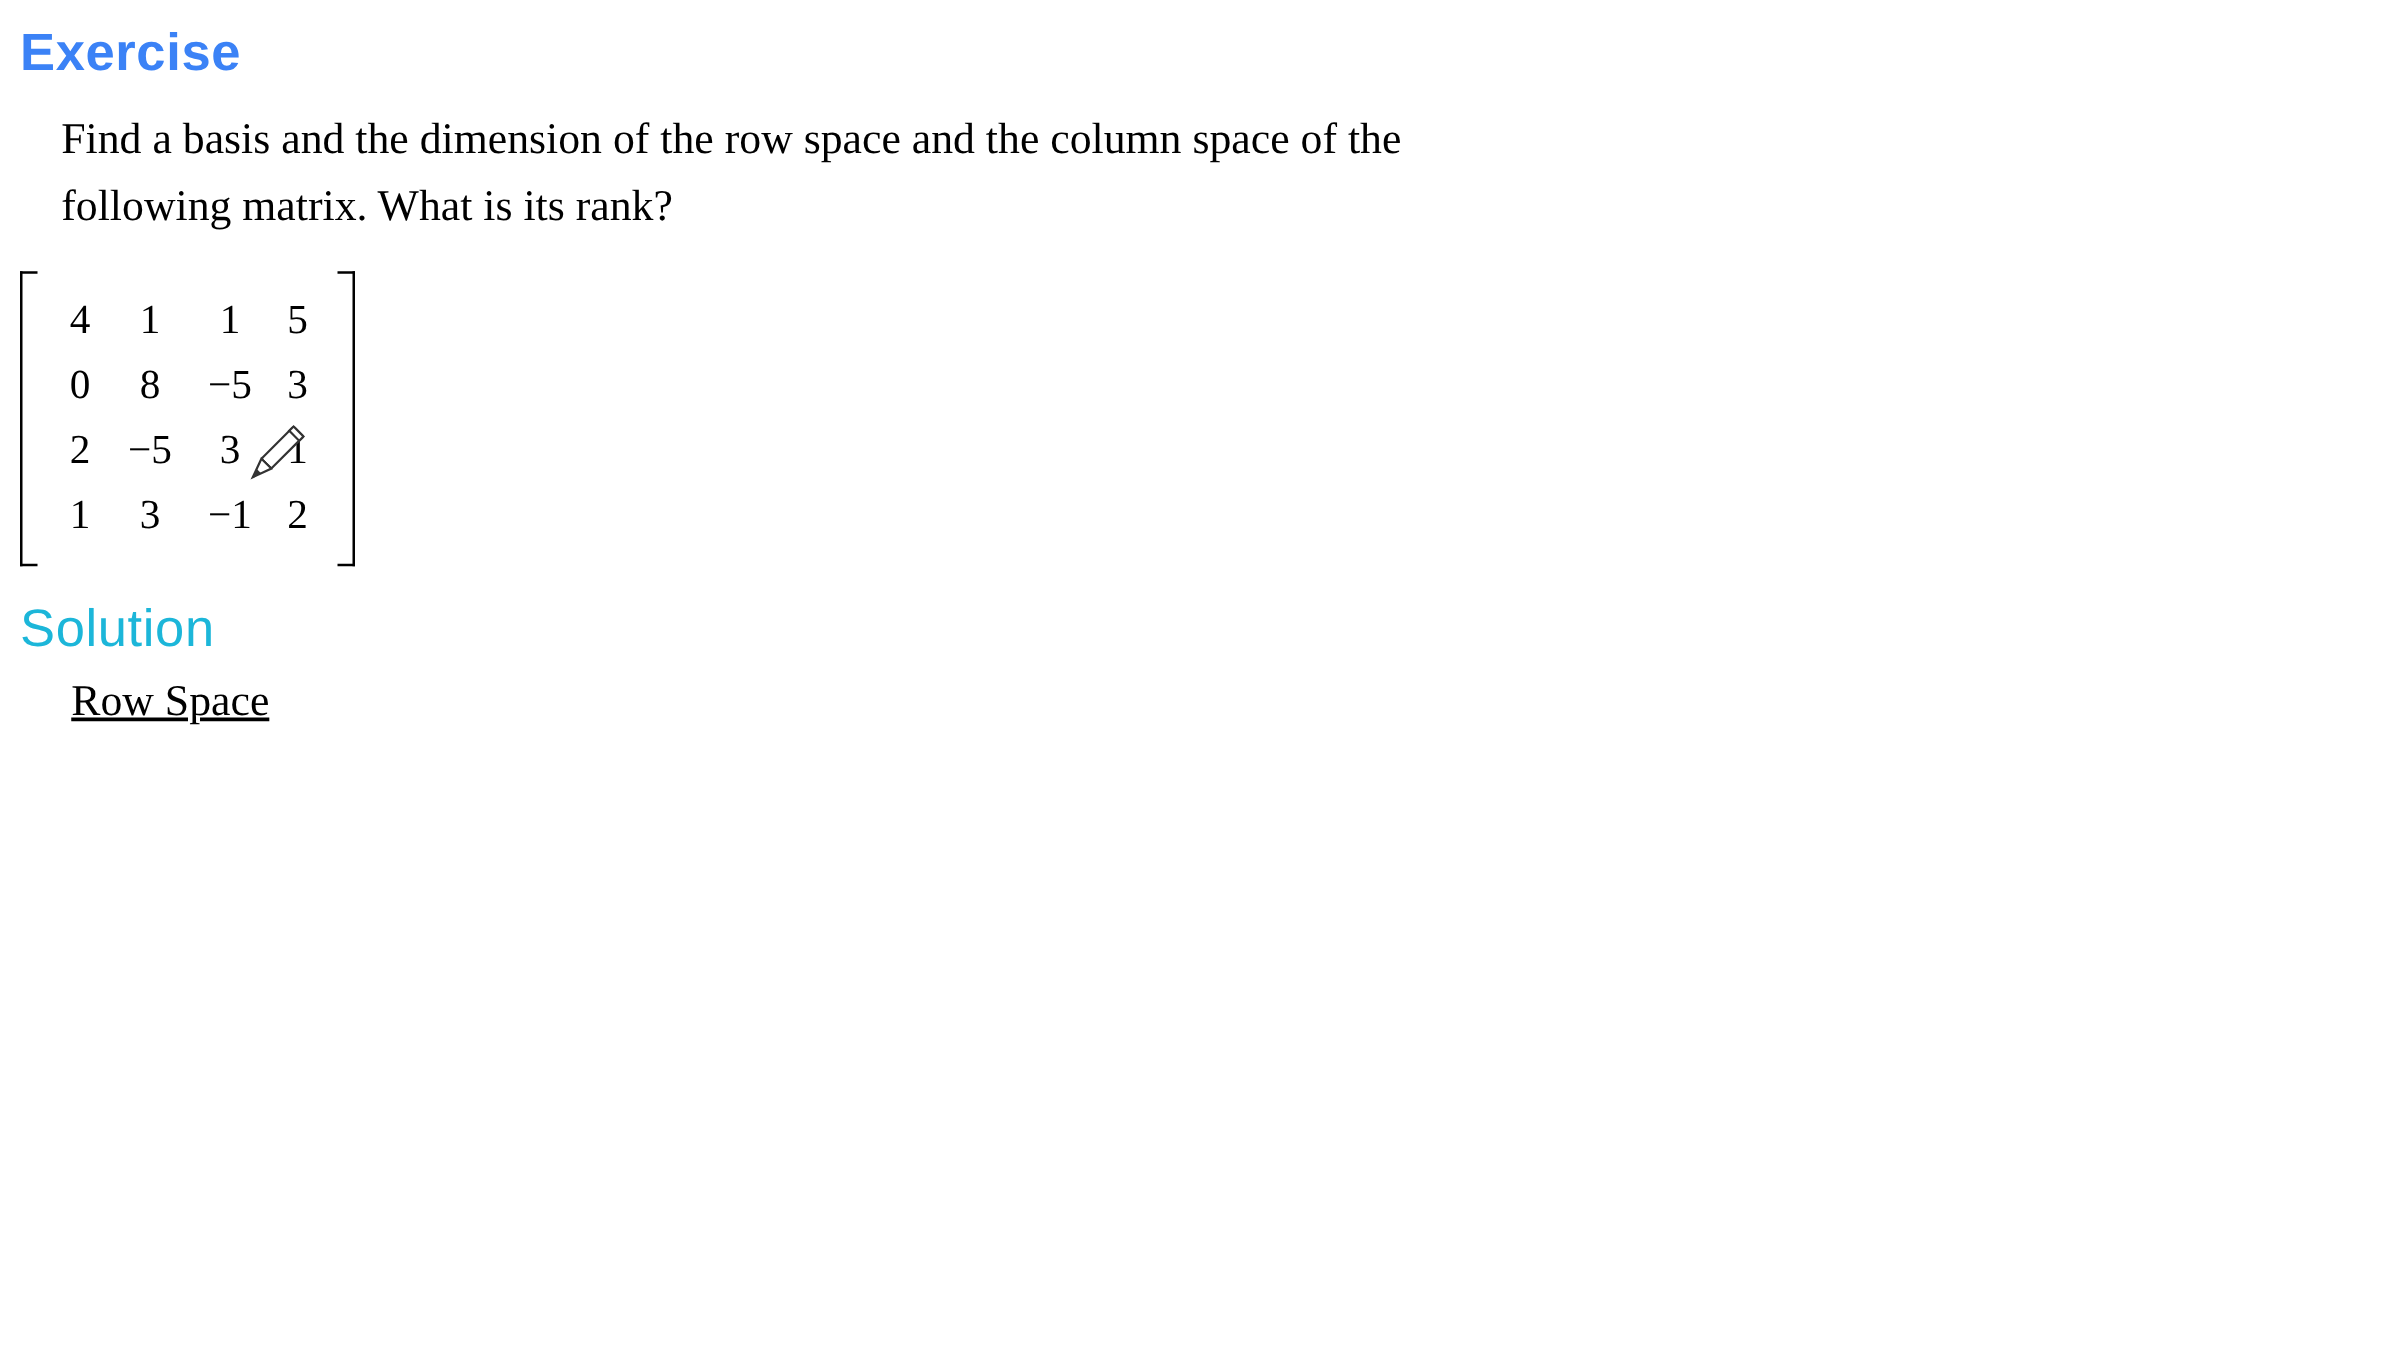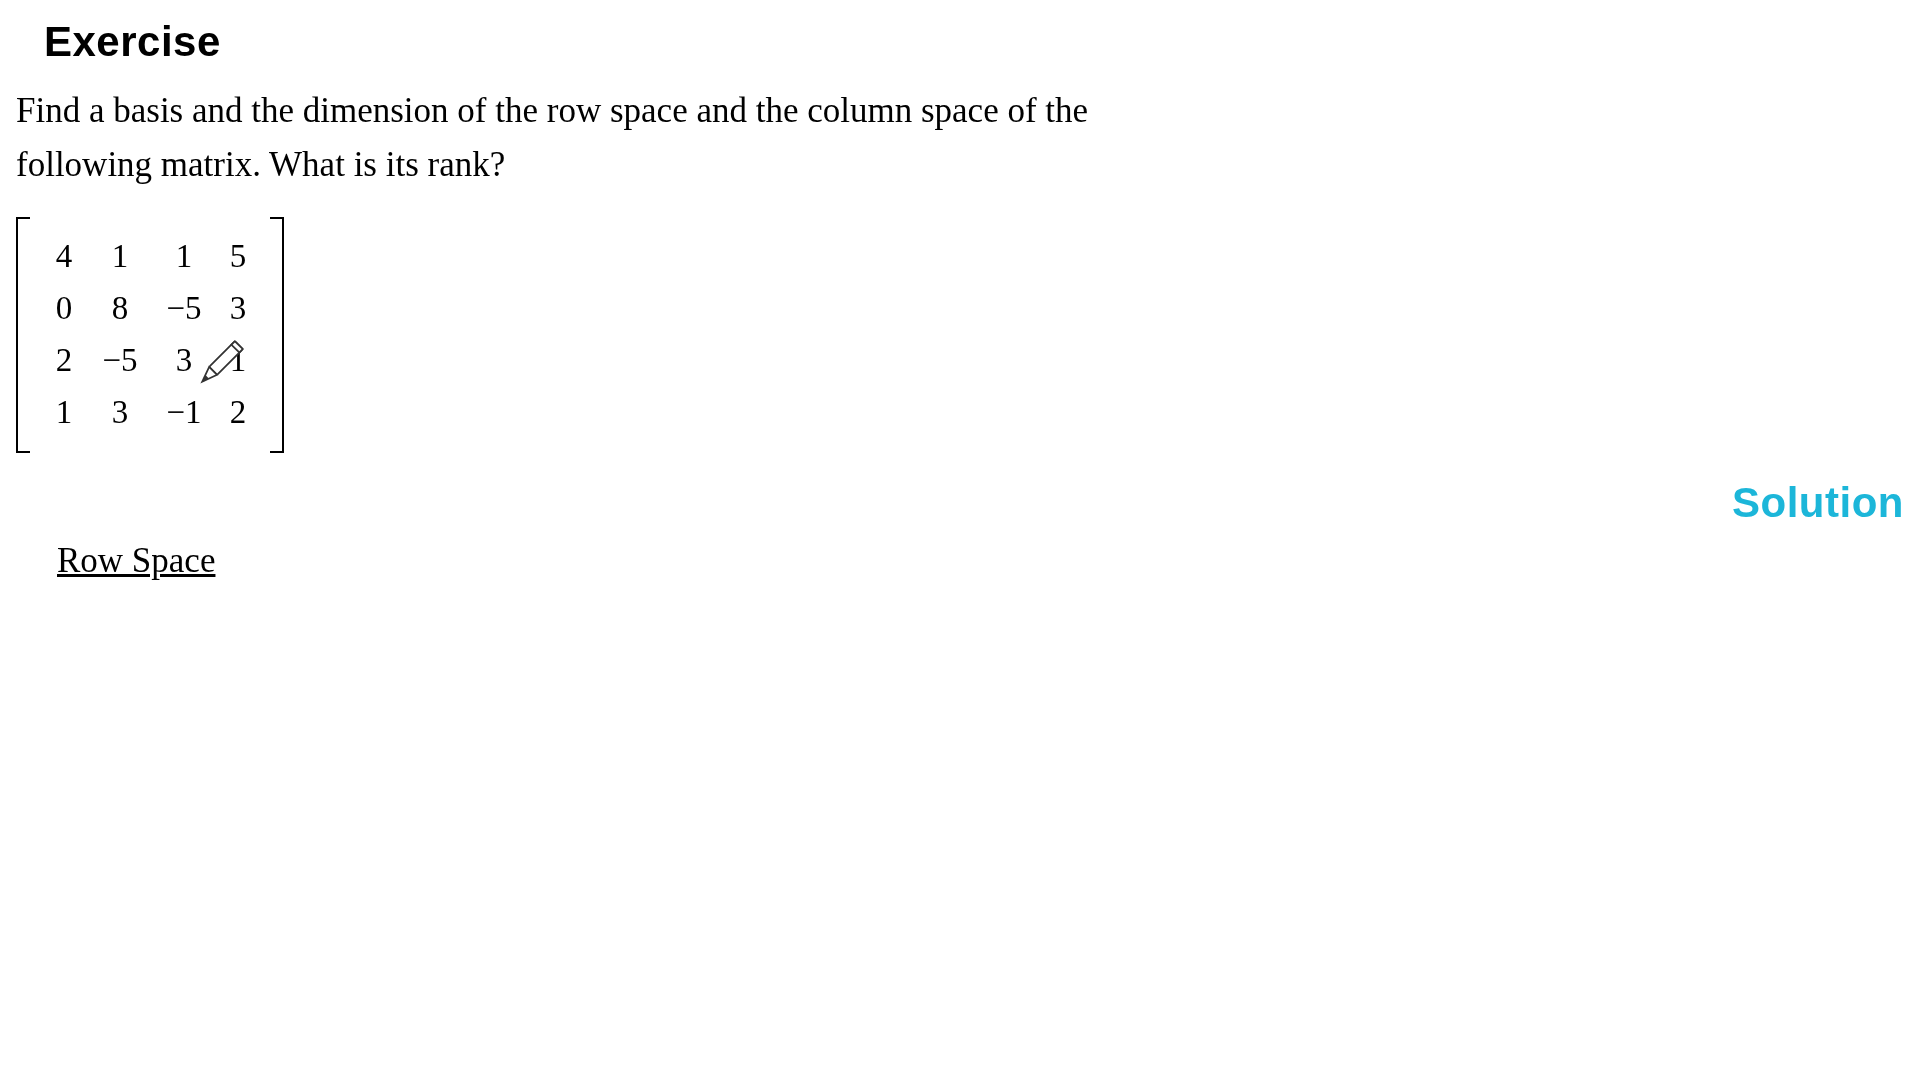--- a/index.html
+++ b/index.html
@@ -13,33 +13,33 @@
       height: 1080px;
       background: #ffffff;
       font-family: 'Times New Roman', Times, serif;
       padding: 18px 16px;
       overflow: hidden;
     }
 
     .heading {
       font-family: 'Trebuchet MS', 'Lucida Sans Unicode', 'Lucida Grande', sans-serif;
       font-weight: bold;
-      color: #000000;
+      color: #3b82f6;
       font-size: 42px;
       margin-bottom: 18px;
       letter-spacing: 0.5px;
-      margin-left: 28px;
     }
 
     .problem-text {
       font-size: 35px;
       color: #000000;
       line-height: 1.55;
       margin-bottom: 24px;
       max-width: 1200px;
+      margin-left: 33px;
     }
 
     .matrix-container {
       display: inline-block;
       position: relative;
       padding: 8px 14px;
       margin-bottom: 26px;
     }
 
     .matrix-bracket-left,
@@ -74,26 +74,25 @@
     .matrix-cell {
       font-size: 33px;
       color: #000000;
       display: flex;
       align-items: center;
       justify-content: center;
     }
 
     .solution-heading {
       font-family: 'Trebuchet MS', 'Lucida Sans Unicode', 'Lucida Grande', sans-serif;
-      font-weight: bold;
+      font-weight: normal;
       color: #1cb6d9;
       font-size: 42px;
       margin-bottom: 14px;
       letter-spacing: 0.5px;
-      text-align: right;
     }
 
     .subsection {
       font-size: 35px;
       color: #000000;
       text-decoration: underline;
       margin-left: 41px;
     }
 
     .pencil-cursor {

